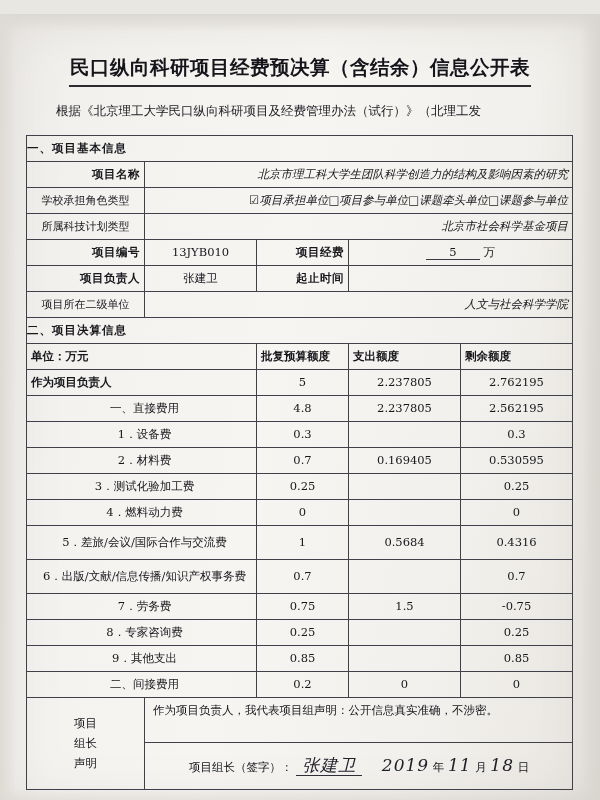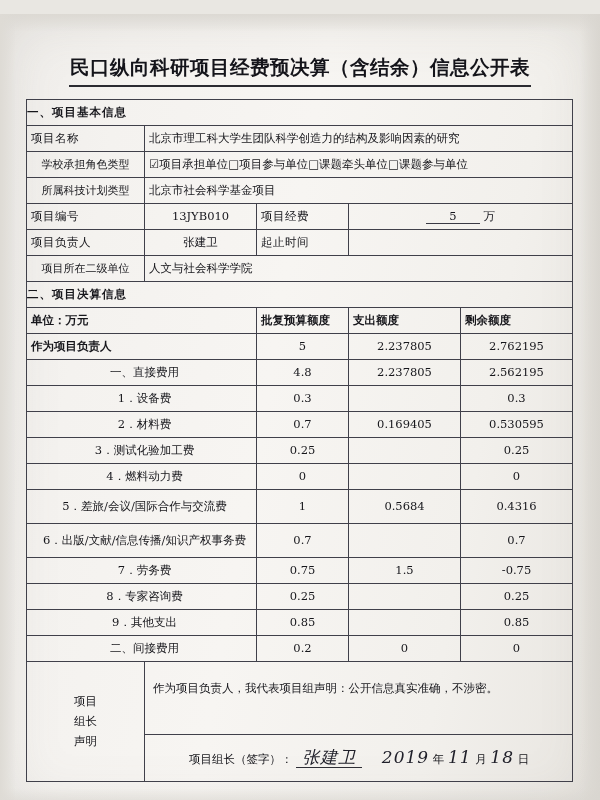--- a/index.html
+++ b/index.html
@@ -61,32 +61,32 @@
     padding:3px 4px;
     height:19px;
     vertical-align:middle;
   }
   .sec{
     text-align:left;
     padding-left:0;
     font-weight:bold;
     letter-spacing:1px;
   }
-  .lab{text-align:left;font-weight:normal;letter-spacing:.5px;}
+  .lab{text-align:right;font-weight:bold;letter-spacing:.5px;}
   .lab-s{text-align:center;font-weight:normal;letter-spacing:0px;font-size:11px;margin-left:34px;}
-  .val{text-align:left;}
+  .val{text-align:right;font-style:italic;}
   .val-hand{
     text-align:center;
     font-family:"DejaVu Serif","Liberation Serif",serif;
     color:#15151c;
   }
   .num{text-align:center;font-family:"DejaVu Serif","Liberation Serif",serif;}
   .rowlab{text-align:center;padding-left:10px;}
   .hdr{text-align:left;font-weight:bold;}
-  .stmt{font-size:11.5px;line-height:20px;text-align:left;padding:16px 8px;vertical-align:top;}
+  .stmt{font-size:11.5px;line-height:20px;text-align:left;padding:2px 8px;vertical-align:top;}
   .sig-line{position:relative;height:34px;}
   .handwrite{
     font-family:"DejaVu Serif","Liberation Serif",serif;
     font-style:italic;
     font-size:17px;
     color:#20202a;
     letter-spacing:1px;
   }
   .chk{font-family:"DejaVu Sans",sans-serif;}
   .blank-underline{display:inline-block;border-bottom:1px solid #3a3a44;min-width:54px;text-align:center;}
@@ -98,20 +98,21 @@
   <div class="edge-top"></div>
   <div class="edge-bottom"></div>
   <div class="edge-left"></div>
   <div class="edge-right"></div>
 
   <div id="content">
 
     <div class="title">民口纵向科研项目经费预决算（含结余）信息公开表</div>
     <div class="title-underline"></div>
 
+    <div class="intro">根据《北京理工大学民口纵向科研项目及经费管理办法（试行）》（北理工发</div>
 
     <table>
       <colgroup>
         <col style="width:118px">
         <col style="width:112px">
         <col style="width:92px">
         <col style="width:112px">
         <col style="width:112px">
       </colgroup>
 

